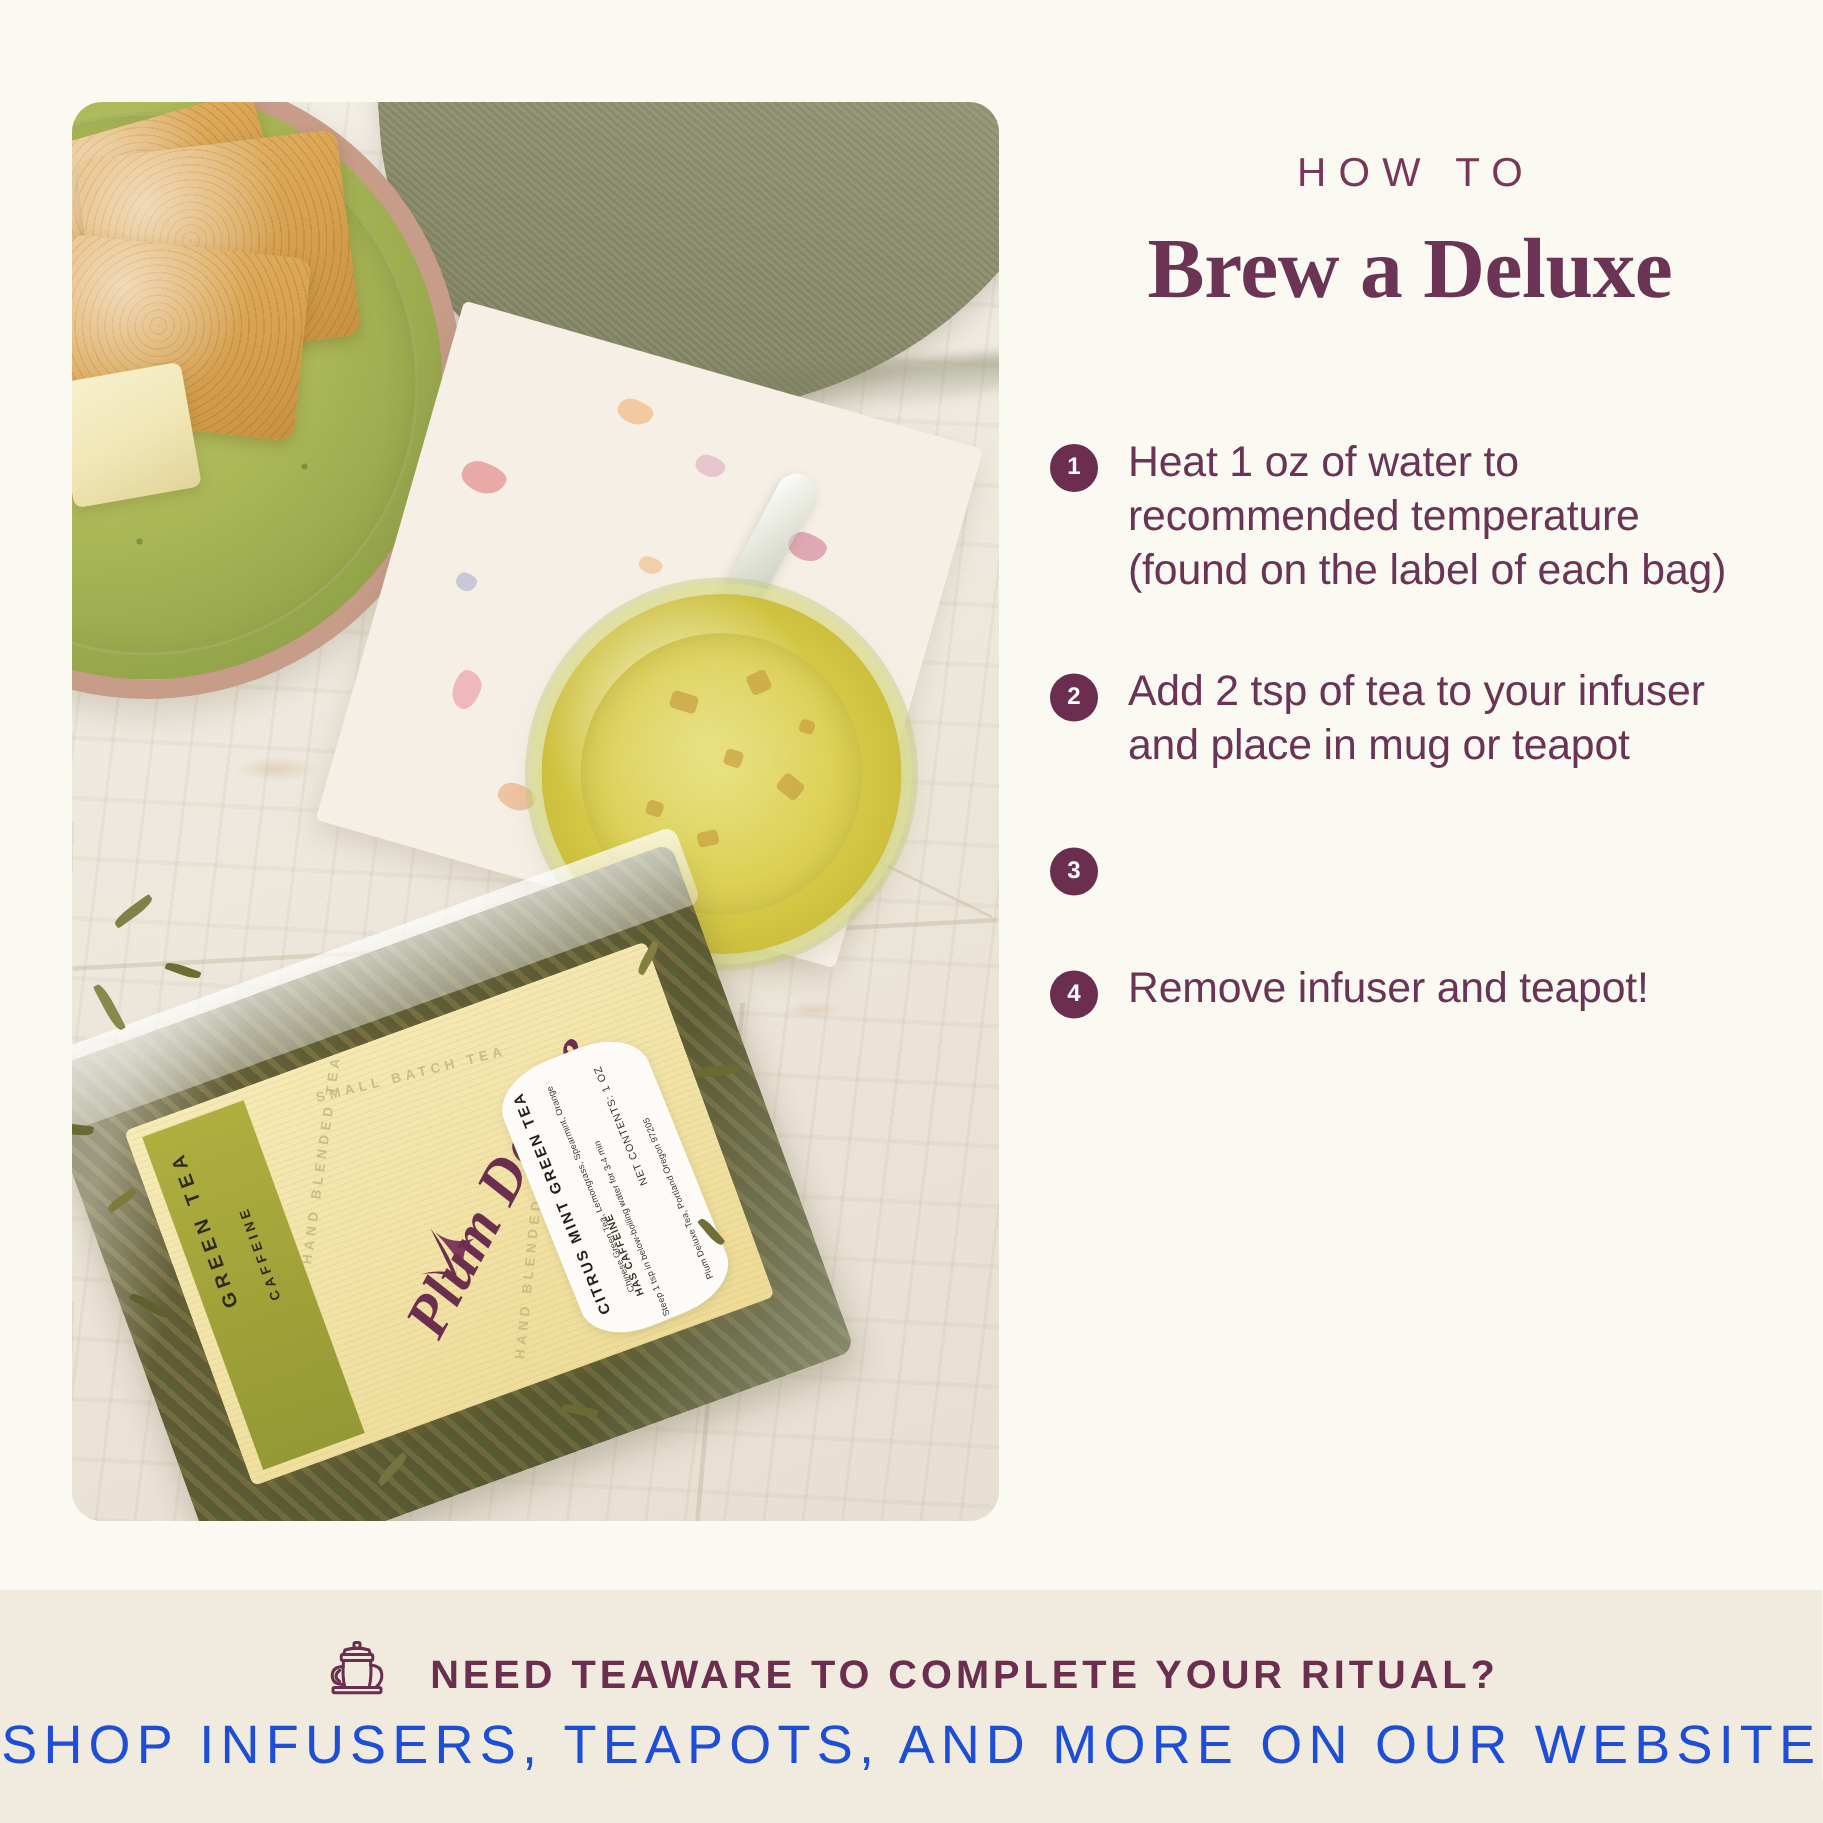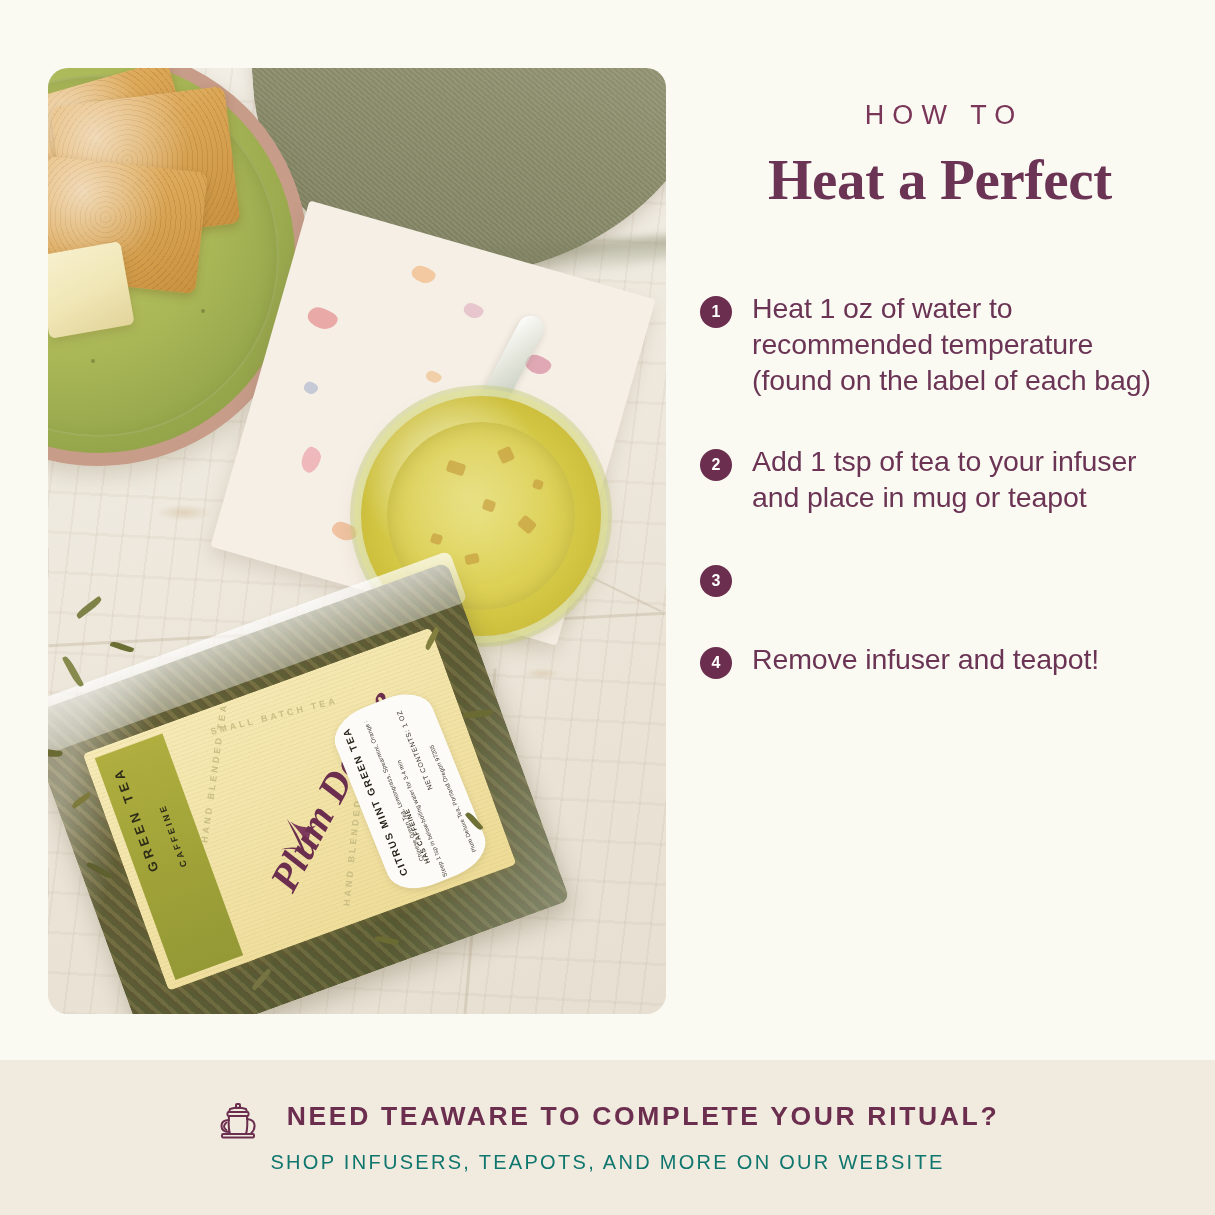--- a/index.html
+++ b/index.html
@@ -320,35 +320,35 @@
     left:0; bottom:0;
     width:1215px; height:155px;
     background:#F1EADF;
     display:flex;
     flex-direction:column;
     align-items:center;
     justify-content:center;
   }
   .footer-row1 {
     display:flex;
-    align-items:flex-start;
+    align-items:flex-end;
     gap:27px;
   }
   .teapot-icon { flex:0 0 auto; }
   .footer-l1 {
     color:#6B2E4E;
     font-size:26.5px;
     font-weight:700;
     letter-spacing:.10em;
     white-space:nowrap;
   }
   .footer-l2 {
     margin-top:10px;
-    color:#0f766e;
-    font-size:20px;
+    color:#1d4ed8;
+    font-size:36px;
     font-weight:400;
     letter-spacing:.115em;
     white-space:nowrap;
   }
 </style>
 </head>
 <body>
 
 <div id="page">
 
@@ -443,33 +443,33 @@
     <div class="leaf" style="left:26px;top:536px;width:30px;height:7px;transform:rotate(-36deg);background:#7E8247;"></div>
     <div class="leaf" style="left:62px;top:576px;width:24px;height:6px;transform:rotate(20deg);background:#6B6E33;"></div>
     <div class="leaf" style="left:8px;top:600px;width:34px;height:7px;transform:rotate(62deg);background:#868A4D;"></div>
   </div>
 
   <div class="right">
 
     <div class="kicker">HOW TO</div>
 
     <h1 class="headline">
-      <span class="l1">Heat a Perfect</span>
+      <span class="l1">Brew a Deluxe</span>
     </h1>
 
     <div class="steps">
 
       <div class="step">
         <div class="badge">1</div>
         <div class="step-text">Heat 1 oz of water to recommended temperature (found on the label of each bag)</div>
       </div>
 
       <div class="step">
         <div class="badge">2</div>
-        <div class="step-text">Add 1 tsp of tea to your infuser and place in mug or teapot</div>
+        <div class="step-text">Add 2 tsp of tea to your infuser and place in mug or teapot</div>
       </div>
 
       <div class="step">
         <div class="badge">3</div>
       </div>
 
       <div class="step">
         <div class="badge">4</div>
         <div class="step-text">Remove infuser and teapot!</div>
       </div>

